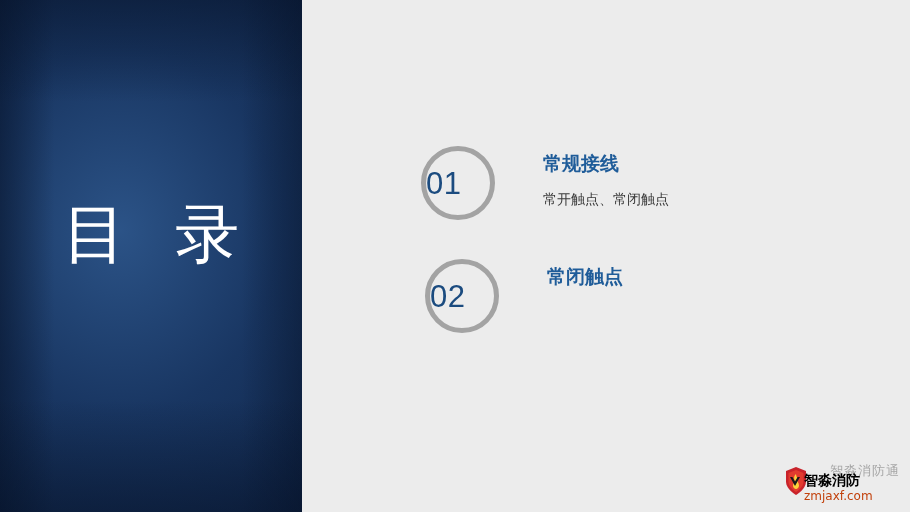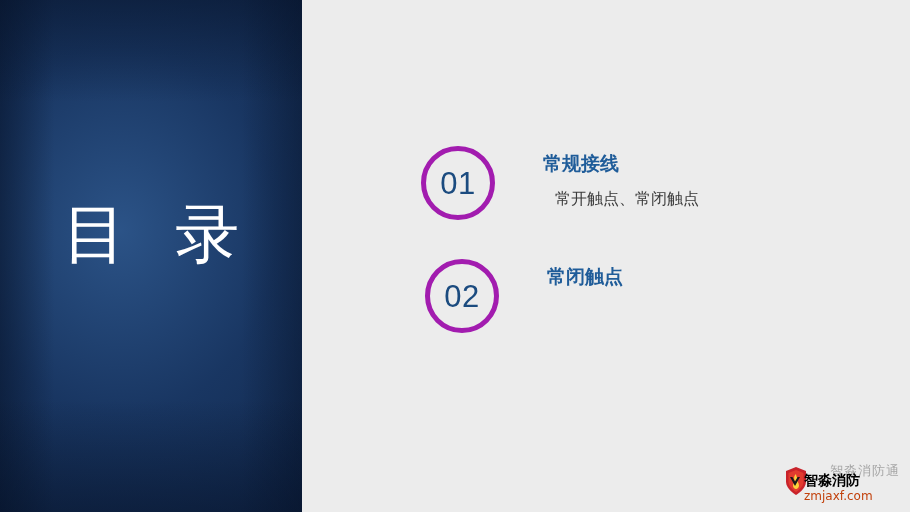--- a/index.html
+++ b/index.html
@@ -48,23 +48,23 @@
 
   
   .content { position:absolute; left:302px; top:0; width:608px; height:512px; background:#ececec; }
 
   .entry { position:absolute; display:flex; align-items:flex-start; }
   .entry-1 { left:119px; top:146px; }
   .entry-2 { left:123px; top:259px; }
 
   .num-circle {
     width:74px; height:74px; border-radius:50%;
-    border:5px solid #a21caf;
+    border:5px solid #a3a3a3;
     background:#ececec;
-    display:flex; align-items:center; justify-content:center;
+    display:flex; align-items:center; 
     flex:0 0 auto;
   }
   .num-circle span {
     color:#1b4b7f;
     font-family:"Liberation Sans", sans-serif;
     font-size:31px;
     line-height:31px;
     font-weight:400;
     letter-spacing:0.5px;
   }
@@ -75,25 +75,24 @@
     font-family:"DejaVu Sans", sans-serif;
     font-size:19px;
     line-height:26px;
     font-weight:700;
     white-space:nowrap;
   }
   .entry-sub {
     margin-top:13px;
     color:#3a3a3a;
     font-family:"DejaVu Sans", sans-serif;
-    font-size:16px;
+    font-size:14px;
     line-height:20px;
     font-weight:400;
     white-space:nowrap;
-    margin-left:12px;
   }
 
   
   .watermark {
     position:absolute; right:8px; bottom:6px;
     width:118px; height:46px;
   }
   .wm-ghost {
     position:absolute; right:2px; top:2px;
     font-family:"DejaVu Sans", sans-serif;

